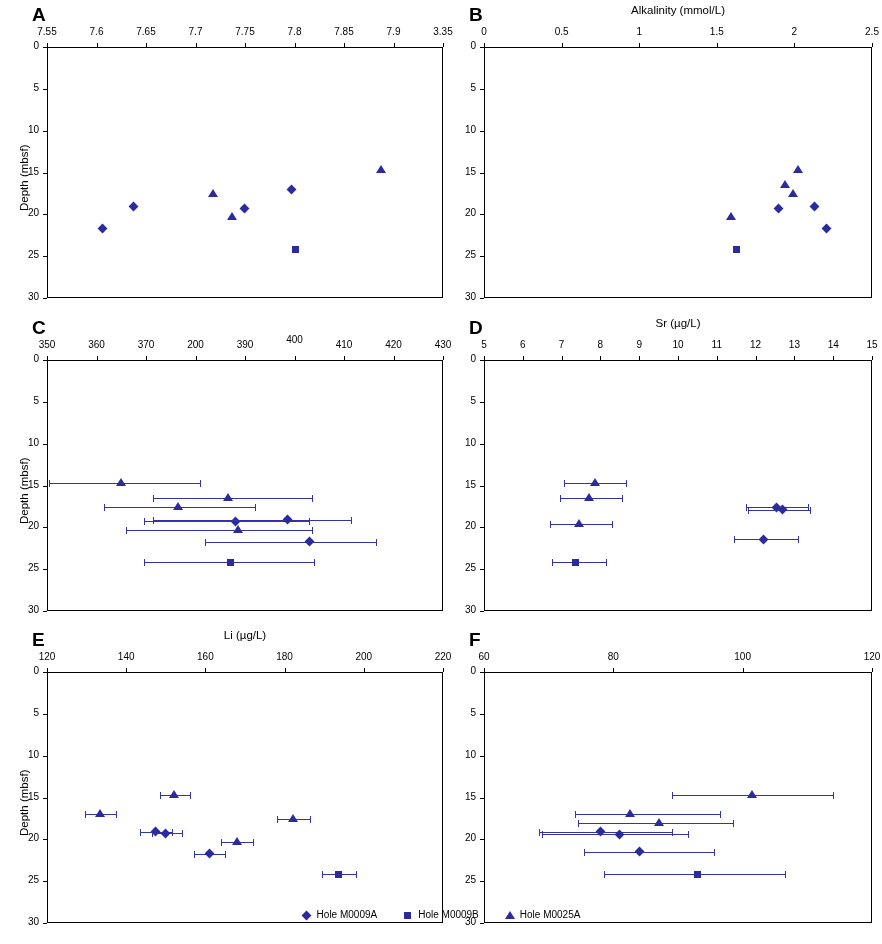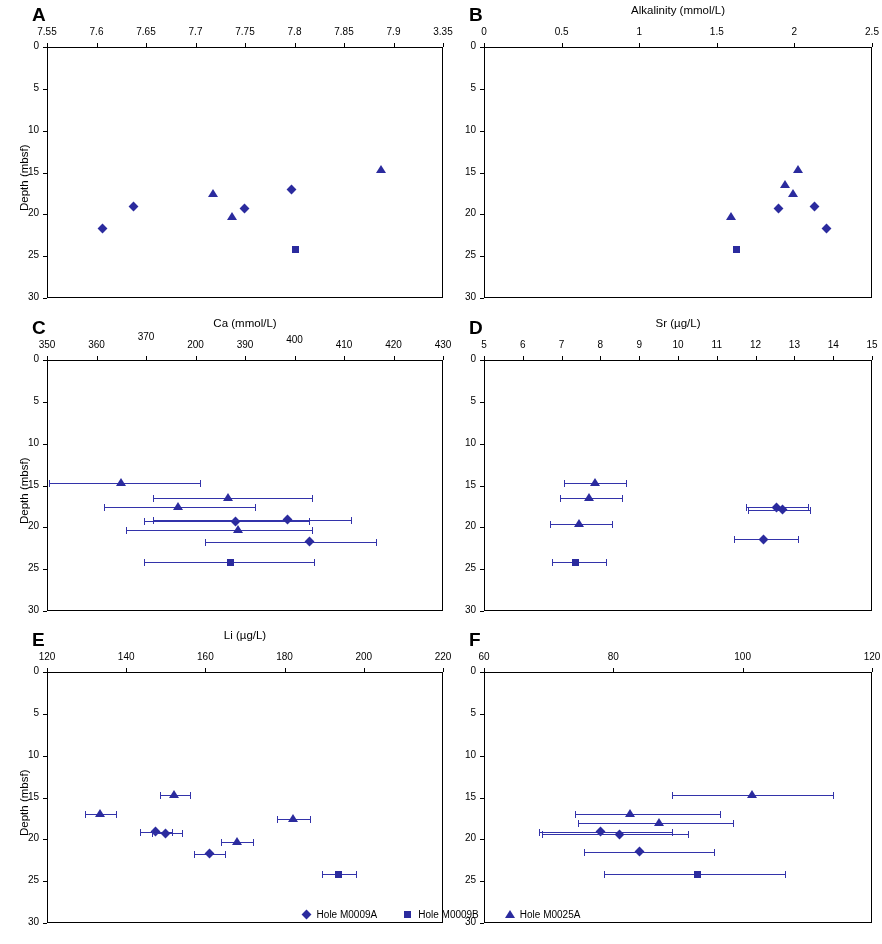--- a/index.html
+++ b/index.html
@@ -114,21 +114,21 @@
     width: 882px;
     height: 22px;
     display: flex;
     align-items: center;
     justify-content: center;
     gap: 26px;
     font-size: 10px;
   }
   .legend-item {
     display: flex;
-    align-items: center;
+    align-items: flex-end;
     gap: 5px;
     white-space: nowrap;
   }
   .legend-sym {
     position: relative;
     width: 10px;
     height: 10px;
     display: inline-block;
   }
   .legend-sym .m-diamond,
@@ -218,28 +218,27 @@
     <div class="ticklabel-y" style="left: 444px; top: 291px; width: 32px;">30</div>
     <div class="marker m-triangle" title="Hole M0025A: 2.02, 14.7" style="left: 792.504px; top: 164.99px;"></div>
     <div class="marker m-triangle" title="Hole M0025A: 1.94, 16.5" style="left: 780.088px; top: 180.05px;"></div>
     <div class="marker m-triangle" title="Hole M0025A: 1.99, 17.6" style="left: 787.848px; top: 189.253px;"></div>
     <div class="marker m-diamond" title="Hole M0009A: 2.13, 19.1" style="left: 811.076px; top: 203.303px;"></div>
     <div class="marker m-diamond" title="Hole M0009A: 1.9, 19.3" style="left: 775.38px; top: 204.977px;"></div>
     <div class="marker m-triangle" title="Hole M0025A: 1.59, 20.3" style="left: 725.768px; top: 211.843px;"></div>
     <div class="marker m-diamond" title="Hole M0009A: 2.21, 21.7" style="left: 823.492px; top: 225.057px;"></div>
     <div class="marker m-square" title="Hole M0009B: 1.63, 24.2" style="left: 733.476px; top: 245.973px;"></div>
     <div class="panel-letter" style="left: 32px; top: 317px;">C</div>
-    <div class="panel-title" style="left: 47px; top: 317px; width: 396px;">Ca (mmol/L)</div>
     <div class="axis-frame" style="left: 47px; top: 360px; width: 396px; height: 251px;"></div>
     <div class="tick-x" style="left: 47px; top: 356px;"></div>
     <div class="ticklabel-x" style="left: 23px; top: 339px; width: 48px;">350</div>
     <div class="tick-x" style="left: 97px; top: 356px;"></div>
     <div class="ticklabel-x" style="left: 72.5px; top: 339px; width: 48px;">360</div>
     <div class="tick-x" style="left: 146px; top: 356px;"></div>
-    <div class="ticklabel-x" style="left: 122px; top: 331px; width: 48px;">370</div>
+    <div class="ticklabel-x" style="left: 122px; top: 339px; width: 48px;">370</div>
     <div class="tick-x" style="left: 196px; top: 356px;"></div>
     <div class="ticklabel-x" style="left: 171.5px; top: 339px; width: 48px;">200</div>
     <div class="tick-x" style="left: 245px; top: 356px;"></div>
     <div class="ticklabel-x" style="left: 221px; top: 339px; width: 48px;">390</div>
     <div class="tick-x" style="left: 295px; top: 356px;"></div>
     <div class="ticklabel-x" style="left: 270.5px; top: 334px; width: 48px;">400</div>
     <div class="tick-x" style="left: 344px; top: 356px;"></div>
     <div class="ticklabel-x" style="left: 320px; top: 339px; width: 48px;">410</div>
     <div class="tick-x" style="left: 394px; top: 356px;"></div>
     <div class="ticklabel-x" style="left: 369.5px; top: 339px; width: 48px;">420</div>

